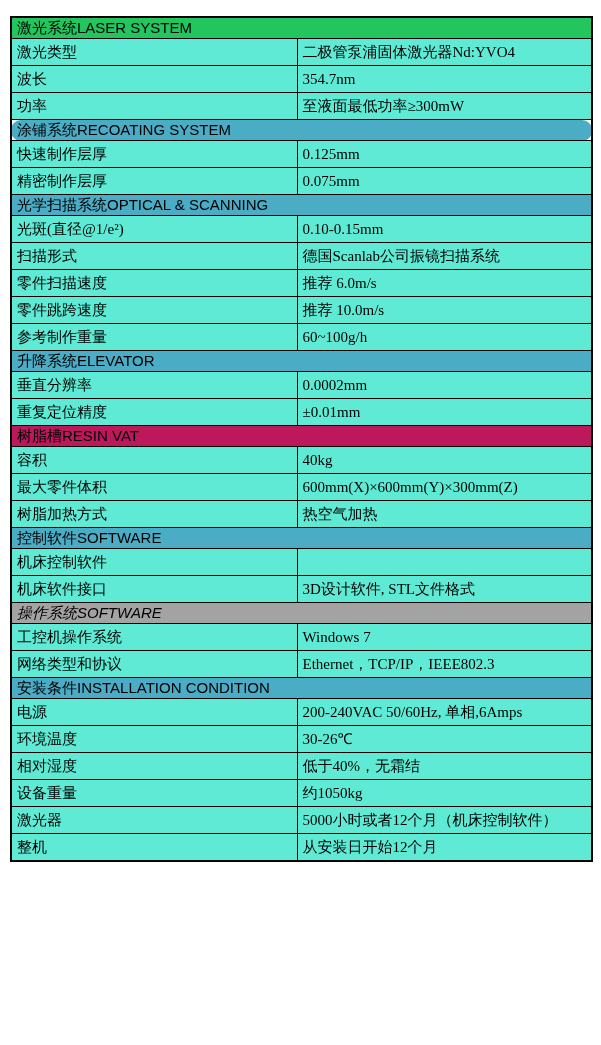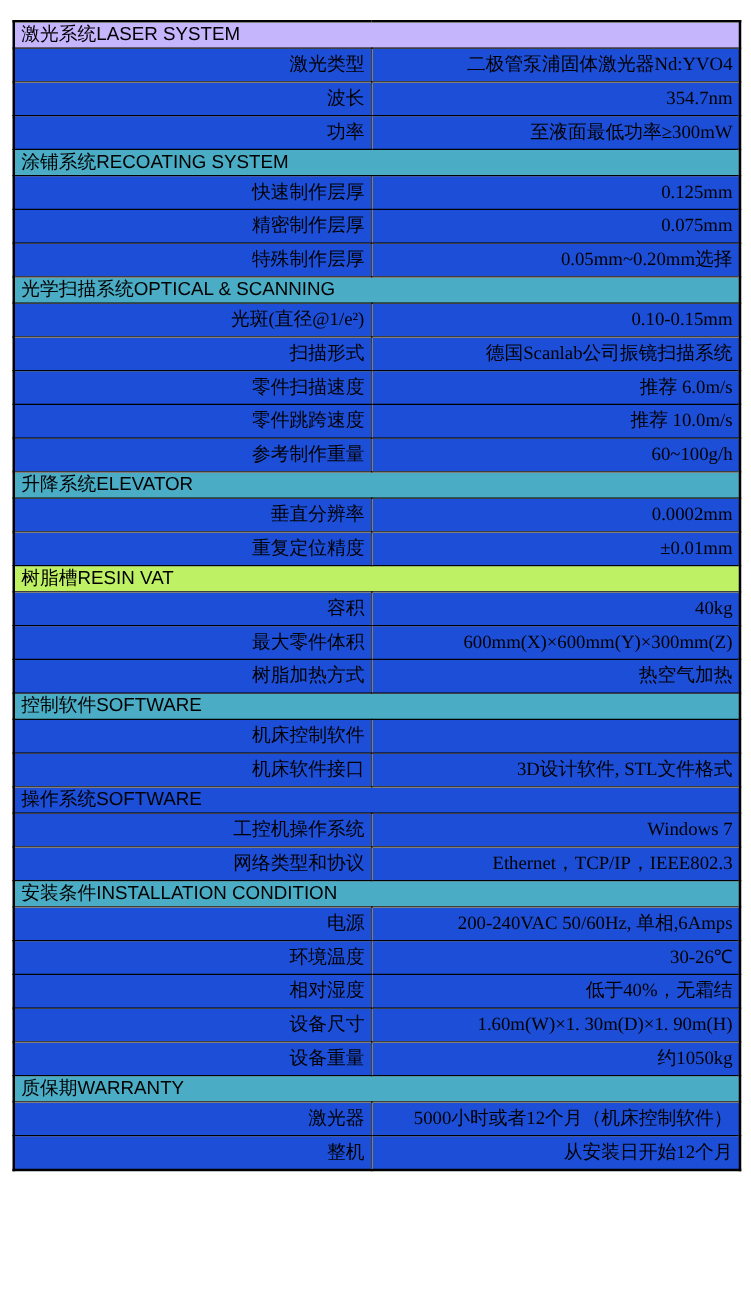--- a/index.html
+++ b/index.html
@@ -37,63 +37,58 @@
   td.section-cell {
     background: #4aacc5;
     height: 20px;
     border-top: 2px solid #000000;
     border-bottom: 2px solid #000000;
     font-size: 15px;
     font-family: "Liberation Sans", "Liberation Serif", sans-serif;
   }
   td.label-cell, td.value-cell {
     height: 26px;
-    background: #1d4ed8;
-    text-align: right;
+    background: #5eead4;
   }
 </style>
 </head>
 <body>
 
 <div class="table-wrap">
   <table class="spec" id="spec-table">
     <colgroup>
       <col class="c1">
       <col class="c2">
     </colgroup>
     <tbody id="spec-body">
         <tr>
-          <td colspan="2" class="section-cell" style="background: #c4b5fd;">激光系统LASER SYSTEM</td>
+          <td colspan="2" class="section-cell" style="background: #22c55e;">激光系统LASER SYSTEM</td>
         </tr>
         <tr>
           <td class="label-cell">激光类型</td>
           <td class="value-cell">二极管泵浦固体激光器Nd:YVO4</td>
         </tr>
         <tr>
           <td class="label-cell">波长</td>
           <td class="value-cell">354.7nm</td>
         </tr>
         <tr>
           <td class="label-cell">功率</td>
           <td class="value-cell">至液面最低功率≥300mW</td>
         </tr>
         <tr>
-          <td colspan="2" class="section-cell" style="background: rgb(74, 172, 197);">涂铺系统RECOATING SYSTEM</td>
+          <td colspan="2" class="section-cell" style="background: rgb(74, 172, 197); border-radius: 10px;">涂铺系统RECOATING SYSTEM</td>
         </tr>
         <tr>
           <td class="label-cell">快速制作层厚</td>
           <td class="value-cell">0.125mm</td>
         </tr>
         <tr>
           <td class="label-cell">精密制作层厚</td>
           <td class="value-cell">0.075mm</td>
-        </tr>
-        <tr>
-          <td class="label-cell">特殊制作层厚</td>
-          <td class="value-cell">0.05mm~0.20mm选择</td>
         </tr>
         <tr>
           <td colspan="2" class="section-cell" style="background: rgb(74, 172, 197);">光学扫描系统OPTICAL &amp; SCANNING</td>
         </tr>
         <tr>
           <td class="label-cell">光斑(直径@1/e²)</td>
           <td class="value-cell">0.10-0.15mm</td>
         </tr>
         <tr>
           <td class="label-cell">扫描形式</td>
@@ -116,21 +111,21 @@
         </tr>
         <tr>
           <td class="label-cell">垂直分辨率</td>
           <td class="value-cell">0.0002mm</td>
         </tr>
         <tr>
           <td class="label-cell">重复定位精度</td>
           <td class="value-cell">±0.01mm</td>
         </tr>
         <tr>
-          <td colspan="2" class="section-cell" style="background: #bef264;">树脂槽RESIN VAT</td>
+          <td colspan="2" class="section-cell" style="background: #be185d;">树脂槽RESIN VAT</td>
         </tr>
         <tr>
           <td class="label-cell">容积</td>
           <td class="value-cell">40kg</td>
         </tr>
         <tr>
           <td class="label-cell">最大零件体积</td>
           <td class="value-cell">600mm(X)×600mm(Y)×300mm(Z)</td>
         </tr>
         <tr>
@@ -142,21 +137,21 @@
         </tr>
         <tr>
           <td class="label-cell">机床控制软件</td>
           <td class="value-cell"></td>
         </tr>
         <tr>
           <td class="label-cell">机床软件接口</td>
           <td class="value-cell">3D设计软件, STL文件格式</td>
         </tr>
         <tr>
-          <td colspan="2" class="section-cell" style="background: #1d4ed8;">操作系统SOFTWARE</td>
+          <td colspan="2" class="section-cell" style="background: #a3a3a3; font-style: italic;">操作系统SOFTWARE</td>
         </tr>
         <tr>
           <td class="label-cell">工控机操作系统</td>
           <td class="value-cell">Windows 7</td>
         </tr>
         <tr>
           <td class="label-cell">网络类型和协议</td>
           <td class="value-cell">Ethernet，TCP/IP，IEEE802.3</td>
         </tr>
         <tr>
@@ -168,29 +163,22 @@
         </tr>
         <tr>
           <td class="label-cell">环境温度</td>
           <td class="value-cell">30-26℃</td>
         </tr>
         <tr>
           <td class="label-cell">相对湿度</td>
           <td class="value-cell">低于40%，无霜结</td>
         </tr>
         <tr>
-          <td class="label-cell">设备尺寸</td>
-          <td class="value-cell">1.60m(W)×1. 30m(D)×1. 90m(H)</td>
-        </tr>
-        <tr>
           <td class="label-cell">设备重量</td>
           <td class="value-cell">约1050kg</td>
-        </tr>
-        <tr>
-          <td colspan="2" class="section-cell" style="background: rgb(74, 172, 197);">质保期WARRANTY</td>
         </tr>
         <tr>
           <td class="label-cell">激光器</td>
           <td class="value-cell">5000小时或者12个月（机床控制软件）</td>
         </tr>
         <tr>
           <td class="label-cell">整机</td>
           <td class="value-cell">从安装日开始12个月</td>
         </tr>
       </tbody>

